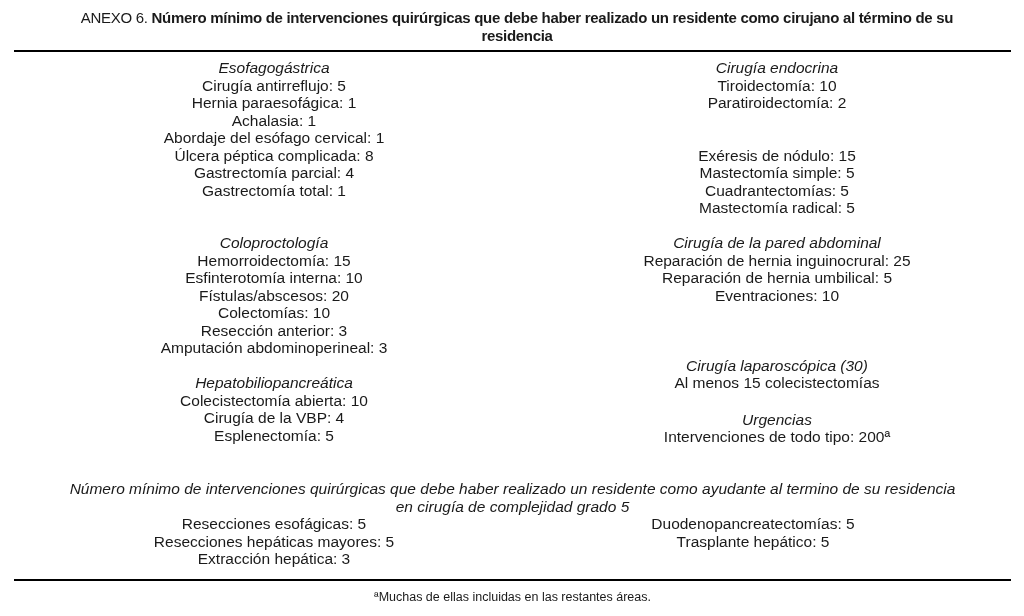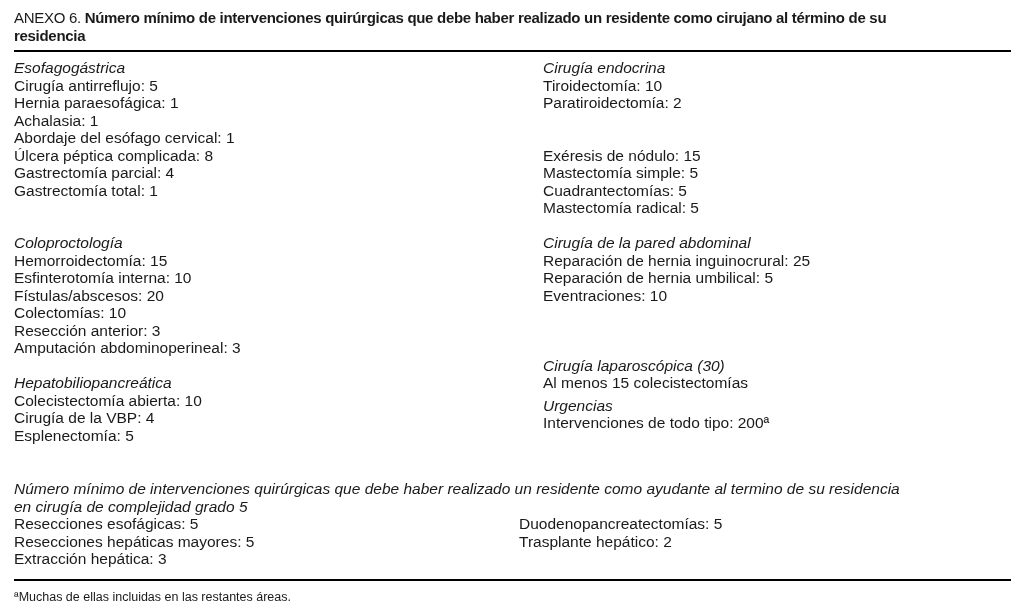--- a/index.html
+++ b/index.html
@@ -10,21 +10,21 @@
   *{margin:0;padding:0;box-sizing:border-box;}
   html,body{background:var(--bg);}
   body{
     width:1024px;height:616px;
     font-family:"Liberation Sans","DejaVu Sans",sans-serif;
     font-size:15.5px;color:var(--text);
     overflow:hidden;
   }
   .page{
     position:relative;width:1024px;height:616px;
-    padding:9px 13px 0 14px;overflow:hidden;
+    padding:9px 13px 0 14px;overflow:hidden;text-align:center;
   }
   
   .title{line-height:18px;width:1006px;}
   .title-line1{white-space:nowrap;font-size:15px;letter-spacing:-0.3px;}
   .title-prefix{font-weight:normal;}
   .title-bold{font-weight:bold;}
   .title-line2{font-weight:bold;font-size:15px;letter-spacing:-0.3px;}
   
   .rule{height:2px;background:var(--rule);width:997px;}
   .rule-top{margin-top:5px;}
@@ -32,21 +32,21 @@
   
   .content{position:relative;margin-top:7px;height:403px;line-height:17.5px;}
   .col-left{position:absolute;left:0;top:0;width:520px;}
   .col-right{position:absolute;left:529px;top:0;width:468px;}
   .section-heading{font-style:italic;}
   .content .col-left  .section:nth-child(2){margin-top:35px;}
   .content .col-left  .section:nth-child(3){margin-top:17.5px;}
   .content .col-right .section:nth-child(2){margin-top:35px;}
   .content .col-right .section:nth-child(3){margin-top:17.5px;}
   .content .col-right .section:nth-child(4){margin-top:52.5px;}
-  .content .col-right .section:nth-child(5){margin-top:5px;}
+  .content .col-right .section:nth-child(5){margin-top:19px;}
   
   .assistant{margin-top:18px;line-height:17.5px;}
   .assistant-heading{font-style:italic;}
   .assistant-cols{position:relative;height:52.5px;}
   .assistant-cols .col-left{position:absolute;left:0;top:0;width:520px;}
   .assistant-cols .col-right{position:absolute;left:505px;top:0;width:468px;}
   
   .footnote{margin-top:9px;font-size:12.5px;line-height:15px;}
 </style>
 </head>
@@ -125,21 +125,21 @@
     <div class="assistant-heading">Número mínimo de intervenciones quirúrgicas que debe haber realizado un residente como ayudante al termino de su residencia</div>
     <div class="assistant-heading">en cirugía de complejidad grado 5</div>
     <div class="assistant-cols">
       <div class="col-left" id="assist-left">
           <div class="item">Resecciones esofágicas: 5</div>
           <div class="item">Resecciones hepáticas mayores: 5</div>
           <div class="item">Extracción hepática: 3</div>
         </div>
       <div class="col-right" id="assist-right">
           <div class="item">Duodenopancreatectomías: 5</div>
-          <div class="item">Trasplante hepático: 2</div>
+          <div class="item">Trasplante hepático: 5</div>
         </div>
     </div>
   </div>
 
   <div class="rule rule-bottom"></div>
 
   <div class="footnote">ªMuchas de ellas incluidas en las restantes áreas.</div>
 
 </div>
 

